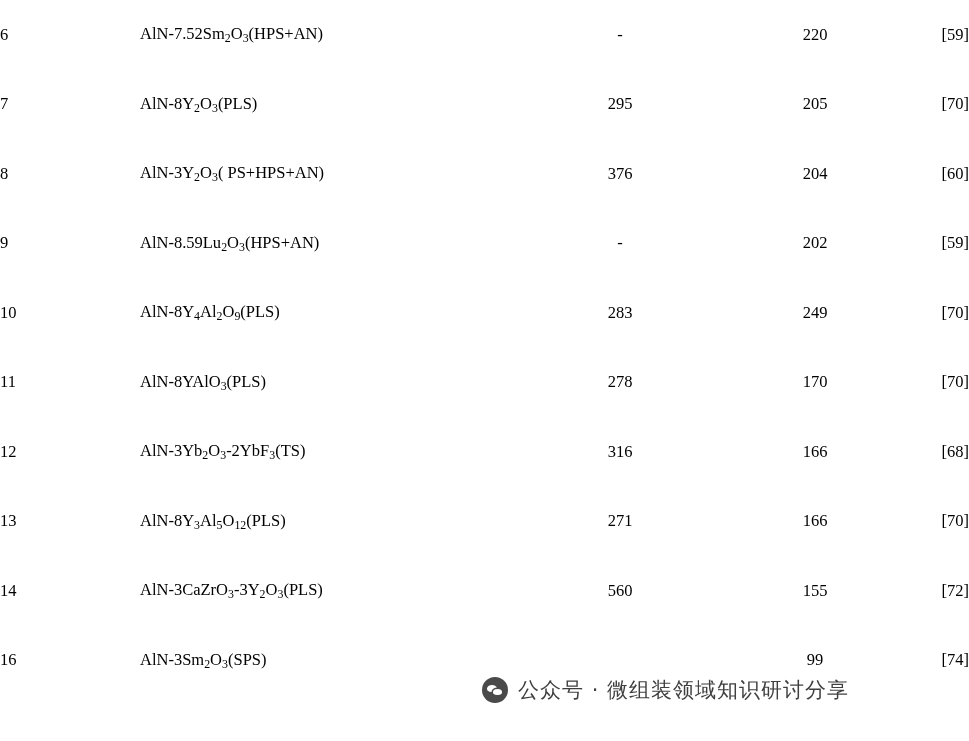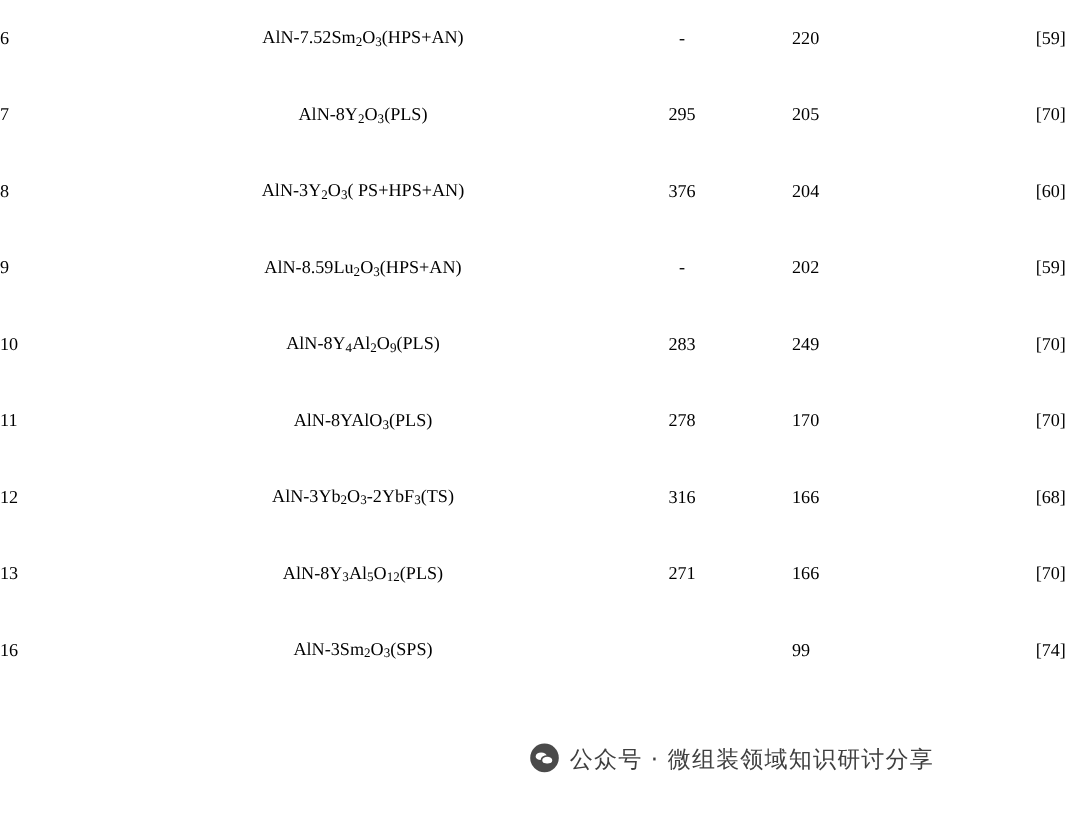--- a/index.html
+++ b/index.html
@@ -36,46 +36,47 @@
     line-height: 1.2;
     padding: 0;
   }
   td.col-index {
     width: 140px;
     text-align: left;
     padding-left: 56px;
   }
   td.col-comp {
     width: 380px;
-    text-align: center;
+    text-align: left;
   }
   td.col-val1 {
     width: 200px;
     text-align: center;
   }
   td.col-val2 {
     width: 190px;
-    text-align: left;
+    text-align: center;
   }
   td.col-ref {
     width: 59px;
     text-align: right;
     font-size: 11px;
     vertical-align: bottom;
     padding-bottom: 14px;
   }
   sub {
     font-size: 0.72em;
     vertical-align: -0.22em;
   }
   .watermark {
     position: absolute;
     left: 482px;
     top: 676px;
     display: flex;
+    align-items: center;
     gap: 10px;
     color: #3f3f3f;
     font-family: "DejaVu Sans", sans-serif;
     font-size: 21px;
     letter-spacing: 1px;
     white-space: nowrap;
     pointer-events: none;
   }
   .wm-logo {
     width: 26px;
@@ -163,20 +164,27 @@
           <td class="col-ref">[68]</td>
         </tr>
         <tr>
           <td class="col-index">13</td>
           <td class="col-comp"><span>AlN-8Y</span><sub>3</sub><span>Al</span><sub>5</sub><span>O</span><sub>12</sub><span>(PLS)</span></td>
           <td class="col-val1">271</td>
           <td class="col-val2">166</td>
           <td class="col-ref">[70]</td>
         </tr>
         <tr>
+          <td class="col-index">14</td>
+          <td class="col-comp"><span>AlN-3CaZrO</span><sub>3</sub><span>-3Y</span><sub>2</sub><span>O</span><sub>3</sub><span>(PLS)</span></td>
+          <td class="col-val1">560</td>
+          <td class="col-val2">155</td>
+          <td class="col-ref">[72]</td>
+        </tr>
+        <tr>
           <td class="col-index">16</td>
           <td class="col-comp"><span>AlN-3Sm</span><sub>2</sub><span>O</span><sub>3</sub><span>(SPS)</span></td>
           <td class="col-val1"></td>
           <td class="col-val2">99</td>
           <td class="col-ref">[74]</td>
         </tr>
       </tbody>
   </table>
 </div>
 

